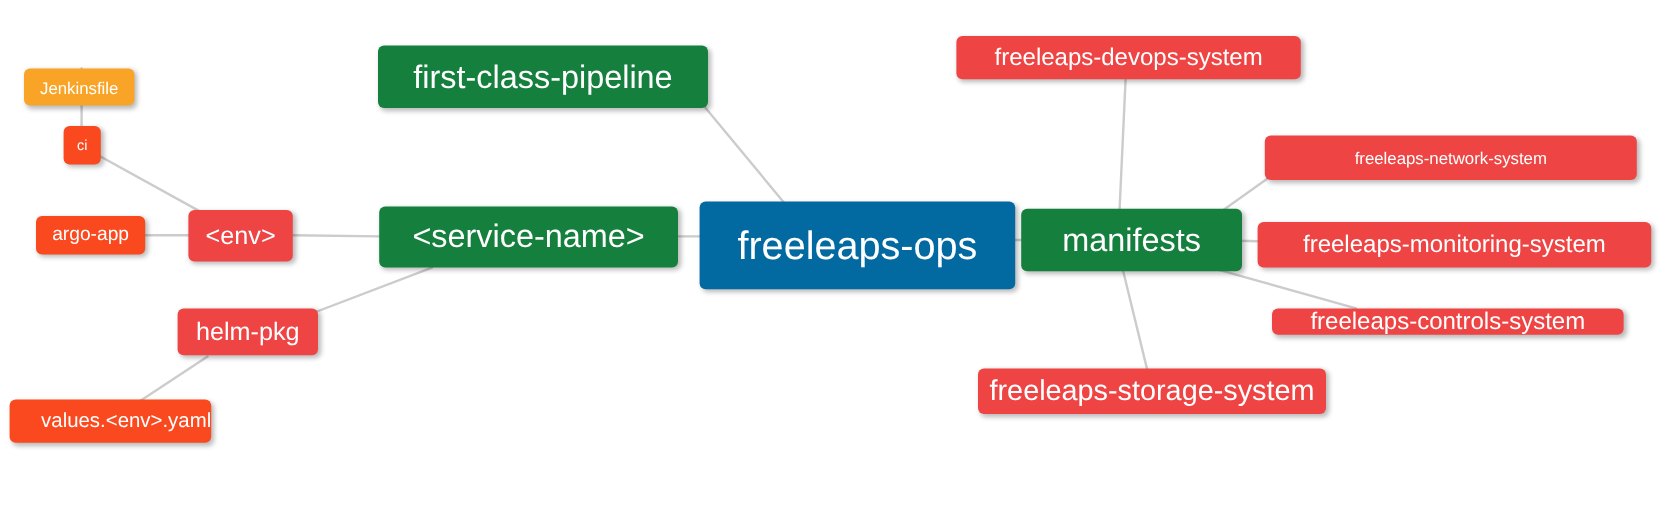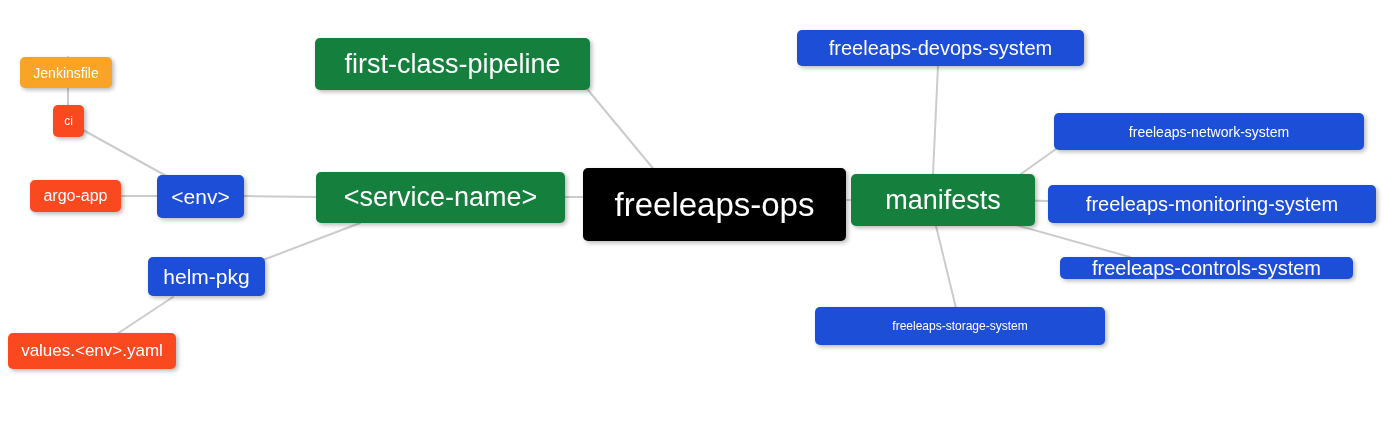--- a/index.html
+++ b/index.html
@@ -14,40 +14,40 @@
   #edges { position: absolute; left: 0; top: 0; z-index: 1; }
   .node {
     position: absolute; z-index: 2;
     display: flex; align-items: center; justify-content: center;
     color: #ffffff; border-radius: 5px;
     box-shadow: 2px 2px 4px rgba(0,0,0,0.28);
     cursor: pointer; white-space: nowrap;
     box-sizing: border-box;
   }
   .blue   { background: #15803d; }
-  .green  { background: #1d4ed8; }
+  .green  { background: #ef4444; }
   .red    { background: #fa491f; }
   .orange { background: #f9a426; margin-top: 31px; }
-  .dark   { background: #000000; }
+  .dark   { background: #0369a1; }
 
   .n-jenkinsfile     { left: 20px;   top: 26px;  width: 92px;  height: 31px; font-size: 14px; }
   .n-ci              { left: 53px;   top: 105px; width: 31px;  height: 32px; font-size: 12px; }
   .n-argo-app        { left: 30px;   top: 180px; width: 91px;  height: 32px; font-size: 16px; }
   .n-env             { left: 157px;  top: 175px; width: 87px;  height: 43px; font-size: 21px; }
   .n-helm-pkg        { left: 148px;  top: 257px; width: 117px; height: 39px; font-size: 21px; }
-  .n-values          { left: 8px;    top: 333px; width: 168px; height: 36px; font-size: 17px; }
+  .n-values          { left: 8px;    top: 333px; width: 168px; height: 36px; font-size: 17px; justify-content: flex-end; }
   .n-first-class     { left: 315px;  top: 38px;  width: 275px; height: 52px; font-size: 27px; }
   .n-service-name    { left: 316px;  top: 172px; width: 249px; height: 51px; font-size: 27px; }
   .n-root            { left: 583px;  top: 168px; width: 263px; height: 73px; font-size: 33px; }
   .n-manifests       { left: 851px;  top: 174px; width: 184px; height: 52px; font-size: 27px; }
   .n-devops-system   { left: 797px;  top: 30px;  width: 287px; height: 36px; font-size: 20px; }
   .n-network-system  { left: 1054px; top: 113px; width: 310px; height: 37px; font-size: 14px; }
   .n-monitor-system  { left: 1048px; top: 185px; width: 328px; height: 38px; font-size: 20px; }
   .n-controls-system { left: 1060px; top: 257px; width: 293px; height: 22px; font-size: 20px; }
-  .n-storage-system  { left: 815px;  top: 307px; width: 290px; height: 38px; font-size: 12px; }
+  .n-storage-system  { left: 815px;  top: 307px; width: 290px; height: 38px; font-size: 24px; }
 </style>
 </head>
 <body>
 
 <div id="mindmap">
 
   <svg id="edges" width="1390" height="421" viewBox="0 0 1390 421">
     <g stroke="#cccccc" stroke-width="2" fill="none" stroke-linecap="round">
       <line x1="68" y1="57" x2="68" y2="106"></line>
       <line x1="83" y1="130" x2="170" y2="178"></line>

